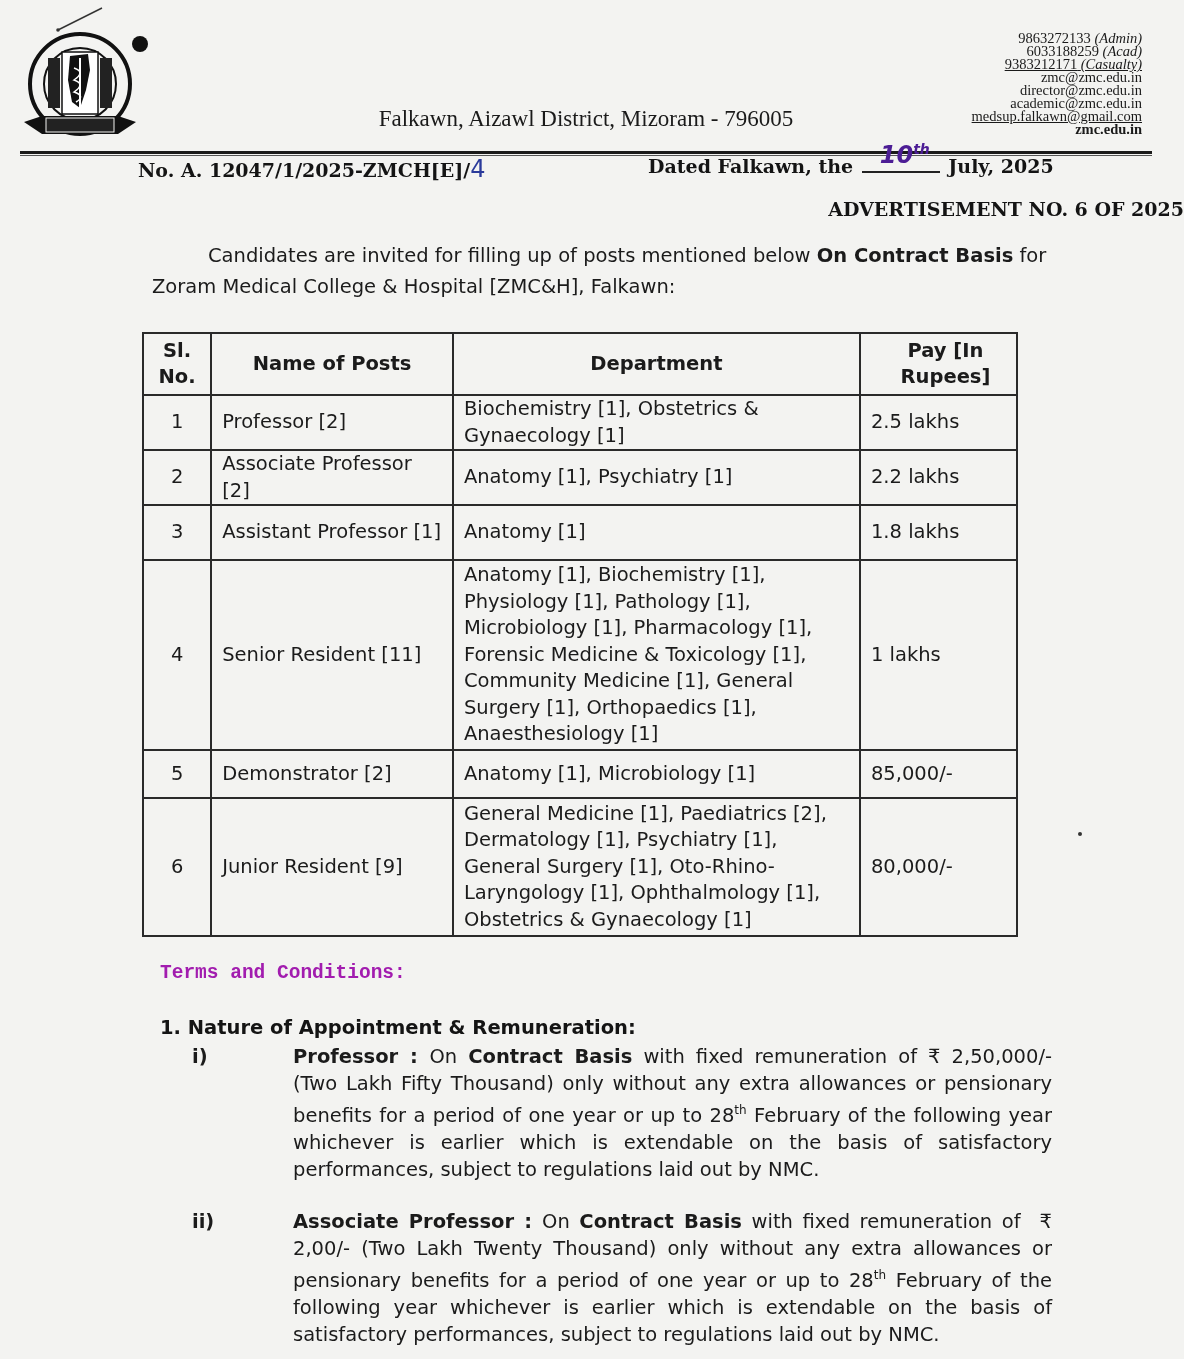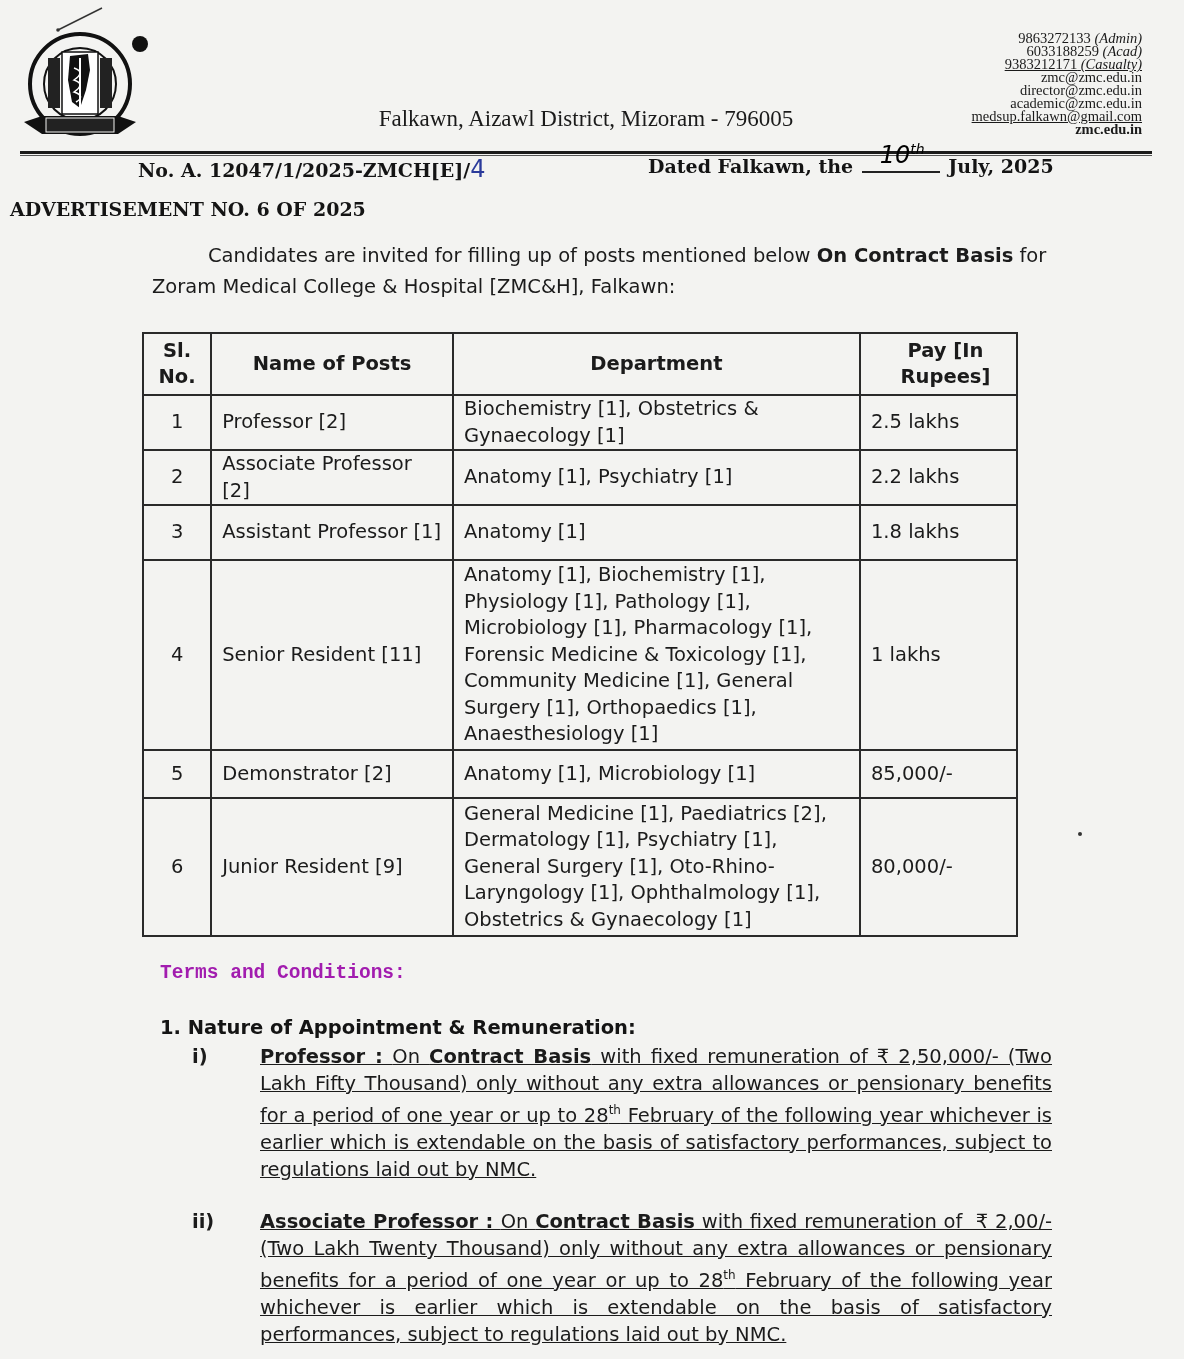--- a/index.html
+++ b/index.html
@@ -54,26 +54,26 @@
     position: absolute; left: 648px; top: 155px;
     font-family: "DejaVu Serif", serif; font-weight: bold; font-size: 19px; color: #141414;
     white-space: nowrap;
   }
   .date-blank {
     display: inline-block; width: 78px; border-bottom: 2px solid #222; position: relative;
     height: 18px; vertical-align: baseline; margin: 0 2px;
   }
   .date-hand {
     position: absolute; left: 18px; top: -14px; font-family: "DejaVu Sans", sans-serif;
-    font-weight: normal; color: #000000; font-size: 24px; font-style: italic;
+    font-weight: bold; color: #4c1d95; font-size: 24px; font-style: italic;
   }
   .date-hand sup { font-size: 14px; }
 
   .adv-title {
-    position: absolute; left: 0; width: 1184px; top: 198px; text-align: left;
+    position: absolute; left: 0; width: 1184px; top: 198px; text-align: right;
     font-family: "DejaVu Serif", serif; font-weight: bold; font-size: 19px; color: #141414;
     padding-left: 10px;
   }
 
   .intro {
     position: absolute; left: 152px; top: 240px; width: 900px;
     font-family: "DejaVu Sans", sans-serif; font-size: 19.5px; line-height: 31px; color: #1b1b1b;
     text-indent: 56px;
   }
   .intro b { font-weight: bold; }
@@ -108,21 +108,21 @@
   }
   .section-1 {
     position: absolute; left: 160px; top: 1016px;
     font-family: "DejaVu Sans", sans-serif; font-weight: bold; font-size: 19.5px; color: #141414;
   }
   .clause {
     position: absolute; left: 192px; width: 860px;
     font-family: "DejaVu Sans", sans-serif; font-size: 19.5px; line-height: 27px; color: #1b1b1b;
   }
   .clause .num { position: absolute; left: 0; top: 0; font-weight: bold; }
-  .clause .body { margin-left: 68px; text-align: justify; text-decoration: underline; }
+  .clause .body { margin-left: 101px; text-align: justify; }
   .clause .body b { font-weight: bold; }
   .clause .body sup { font-size: 12px; }
   .clause-1 { top: 1043px; }
   .clause-2 { top: 1208px; }
 
   .speck { position: absolute; width: 4px; height: 4px; border-radius: 50%; background: #333; }
 </style>
 </head>
 <body>
 

